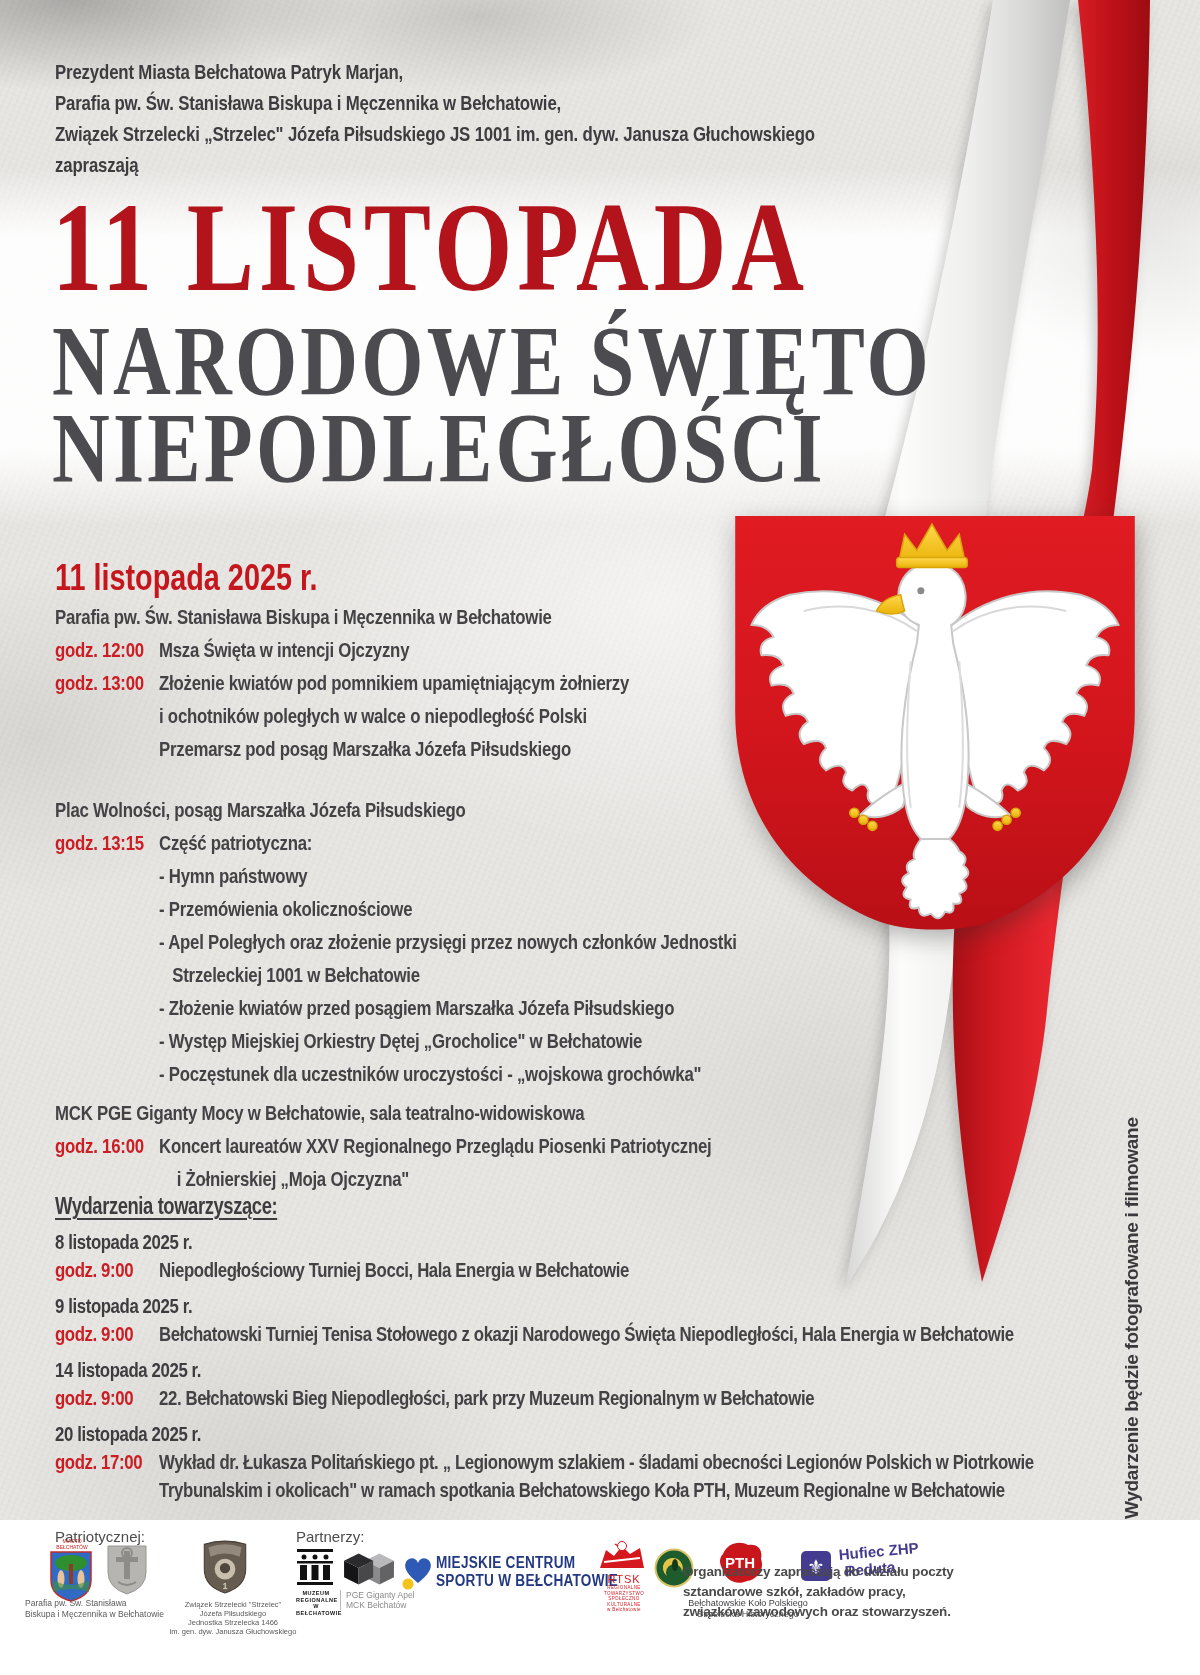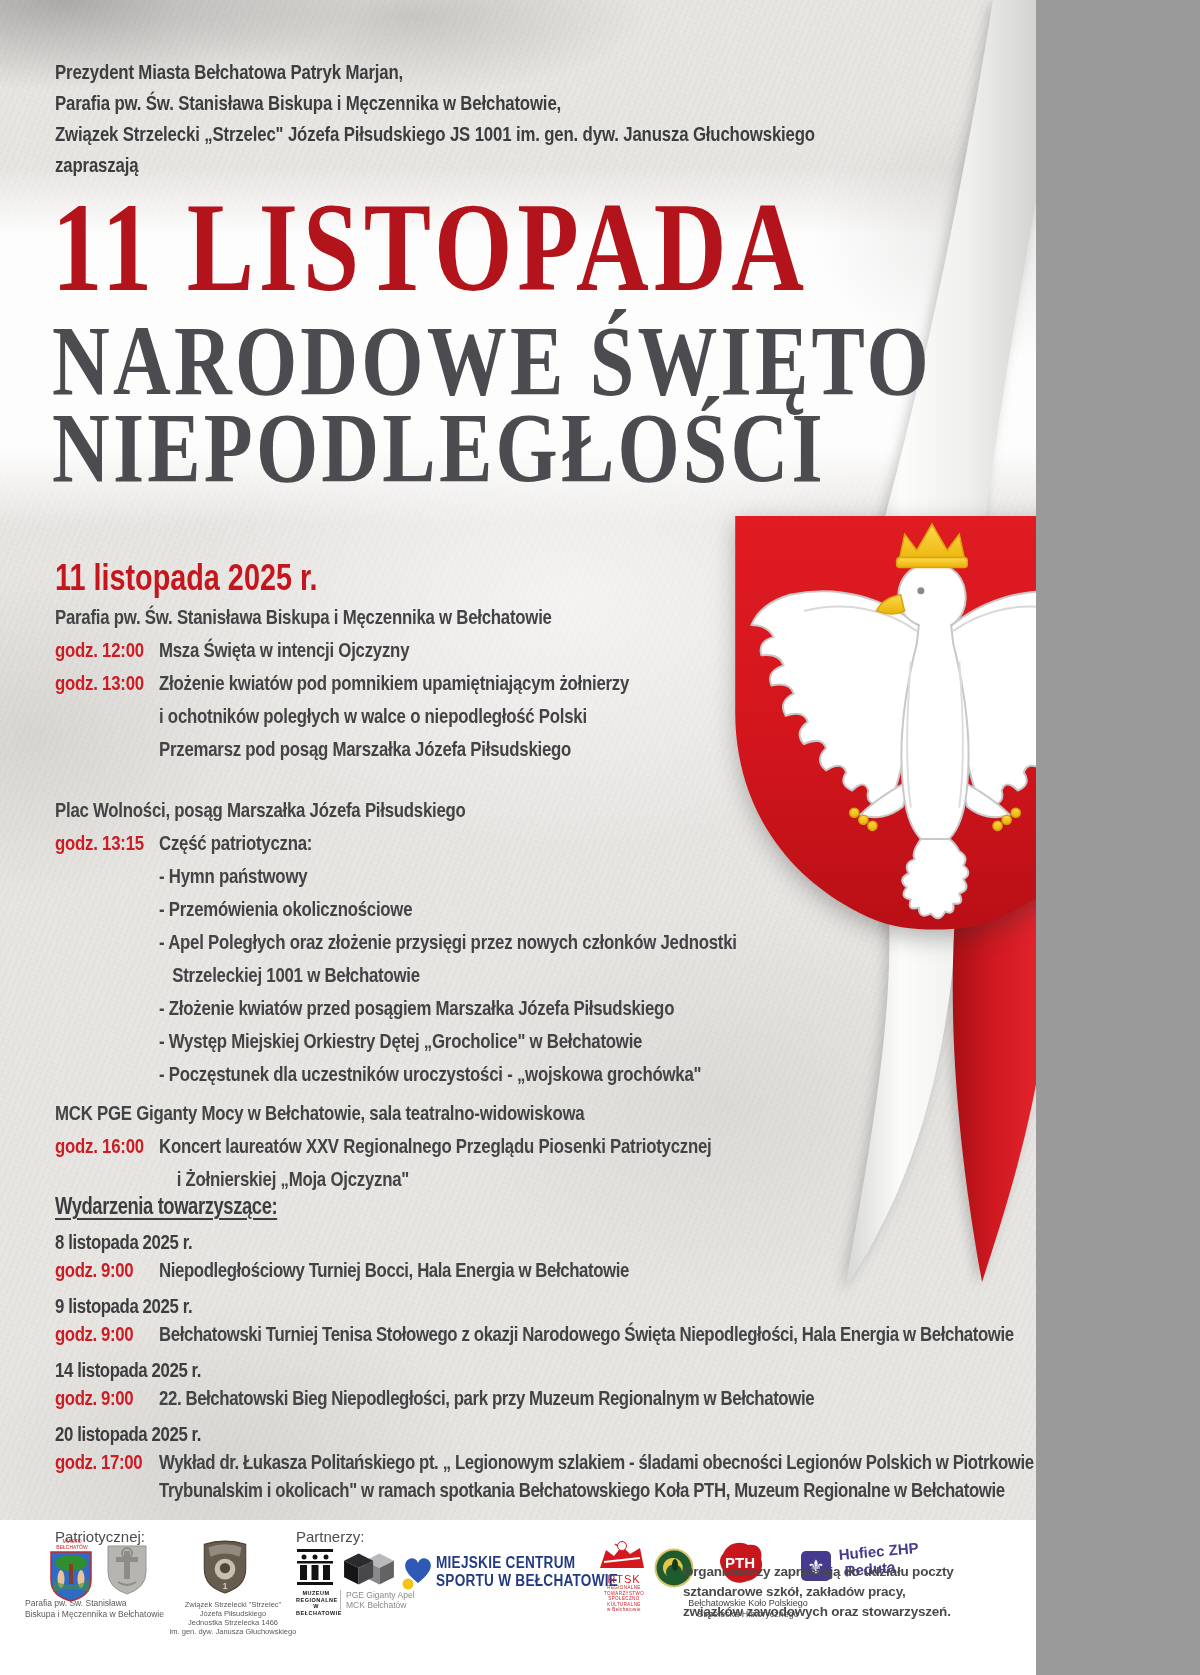--- a/index.html
+++ b/index.html
@@ -1,17 +1,17 @@
 <!DOCTYPE html>
 <html lang="pl"><head>
 <meta charset="utf-8">
 <style>
   html,body{margin:0;padding:0;background:#9a9a9a;}
   .poster{
-    position:relative;width:1036px;height:1675px;overflow:hidden;
+    position:relative;width:1200px;height:1675px;overflow:hidden;
     font-family:"Liberation Sans",sans-serif;
     background-color:#e8e6e3;
     background-image:
       radial-gradient(420px 130px at 6% 0%, rgba(82,80,78,.40), rgba(82,80,78,0) 70%),
       radial-gradient(340px 110px at 40% 1%, rgba(120,118,115,.28), rgba(120,118,115,0) 70%),
       radial-gradient(260px 180px at 96% 14%, rgba(140,138,134,.18), rgba(140,138,134,0) 70%),
       radial-gradient(300px 240px at 3% 44%, rgba(130,128,125,.16), rgba(130,128,125,0) 70%),
       radial-gradient(420px 300px at 70% 66%, rgba(150,148,144,.14), rgba(150,148,144,0) 70%),
       radial-gradient(380px 260px at 22% 88%, rgba(138,136,132,.18), rgba(138,136,132,0) 70%),
       radial-gradient(520px 340px at 55% 36%, rgba(255,255,255,.55), rgba(255,255,255,0) 72%),

